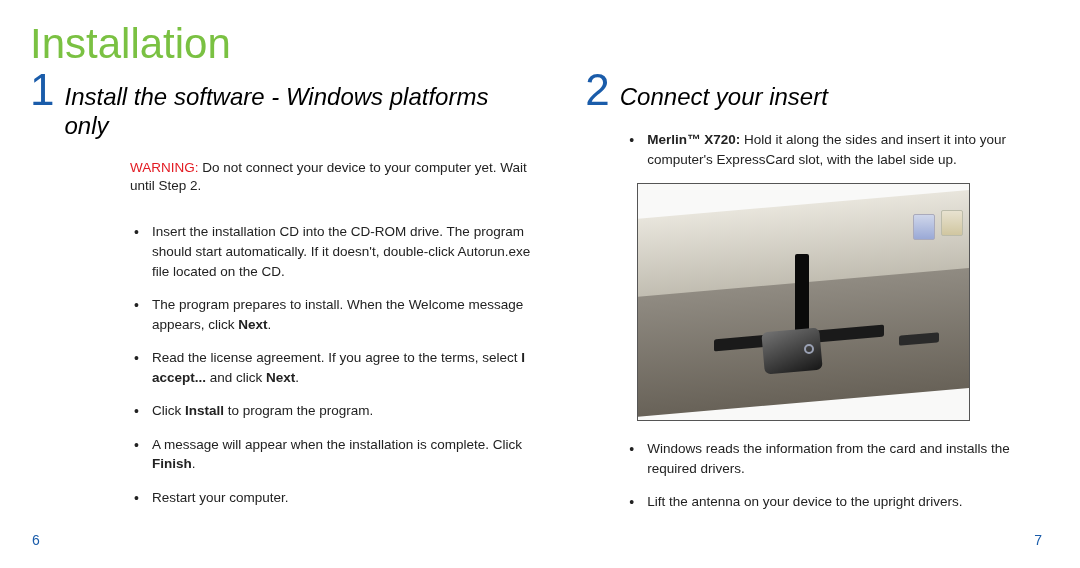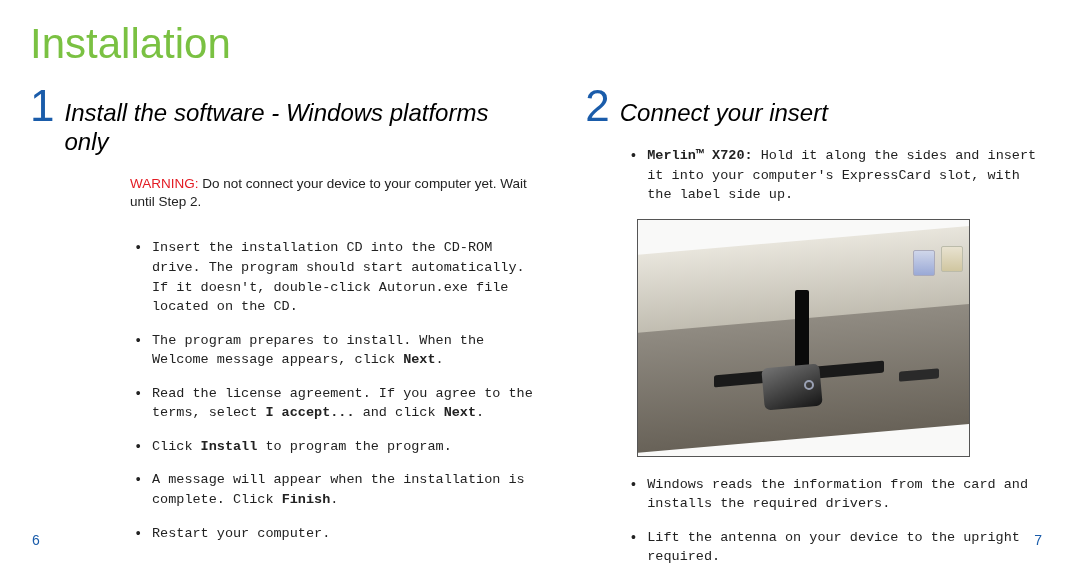--- a/index.html
+++ b/index.html
@@ -9,21 +9,21 @@
       font-family: Arial, Helvetica, sans-serif;
       background: #ffffff;
       position: relative;
       padding: 20px 40px 20px 30px;
       color: #333;
     }
     .main-title {
       font-size: 42px;
       font-weight: 300;
       color: #7ac142;
-      margin-bottom: 16px;
+      margin-bottom: 0;
       font-family: 'Segoe UI Light', Arial, sans-serif;
     }
     .columns {
       display: flex;
       gap: 50px;
     }
     .col {
       flex: 1;
     }
     .col-right {
@@ -55,21 +55,20 @@
       line-height: 1.4;
       color: #222;
     }
     .warning-label {
       color: #e31b23;
       font-weight: normal;
     }
     .bullets {
       margin-left: 100px;
       list-style: none;
-      font-family: Liberation Mono, monospace;
     }
     .bullets li {
       font-size: 13.5px;
       line-height: 1.45;
       color: #222;
       margin-bottom: 14px;
       position: relative;
       padding-left: 22px;
     }
     .bullets li::before {
@@ -232,19 +231,19 @@
       <div class="sticker2"></div>
       <div class="laptop-side"></div>
       <div class="card-slot"></div>
       <div class="port-opening"></div>
       <div class="antenna"></div>
       <div class="device"></div>
       <div class="logo-dot"></div>
     </div>
     <ul class="bullets">
       <li><span>Windows reads the information from the card and installs the required drivers.</span></li>
-      <li><span>Lift the antenna on your device to the upright required.</span></li>
+      <li><span>Lift the antenna on your device to the upright drivers.</span></li>
     </ul>
   </div>
 </div>
 
 <div class="page-number-left">6</div>
 <div class="page-number-right">7</div>
 
 </body></html>

